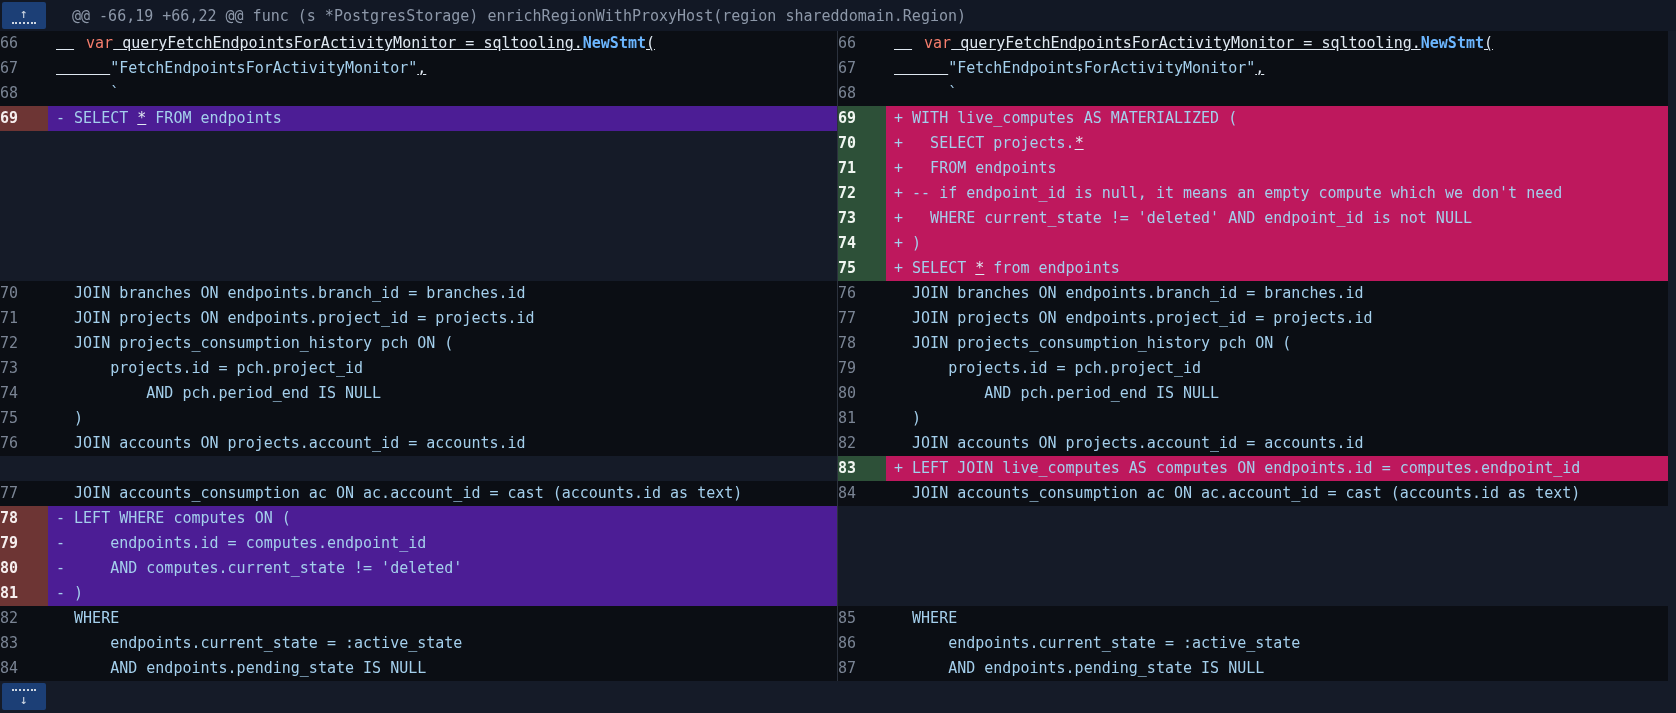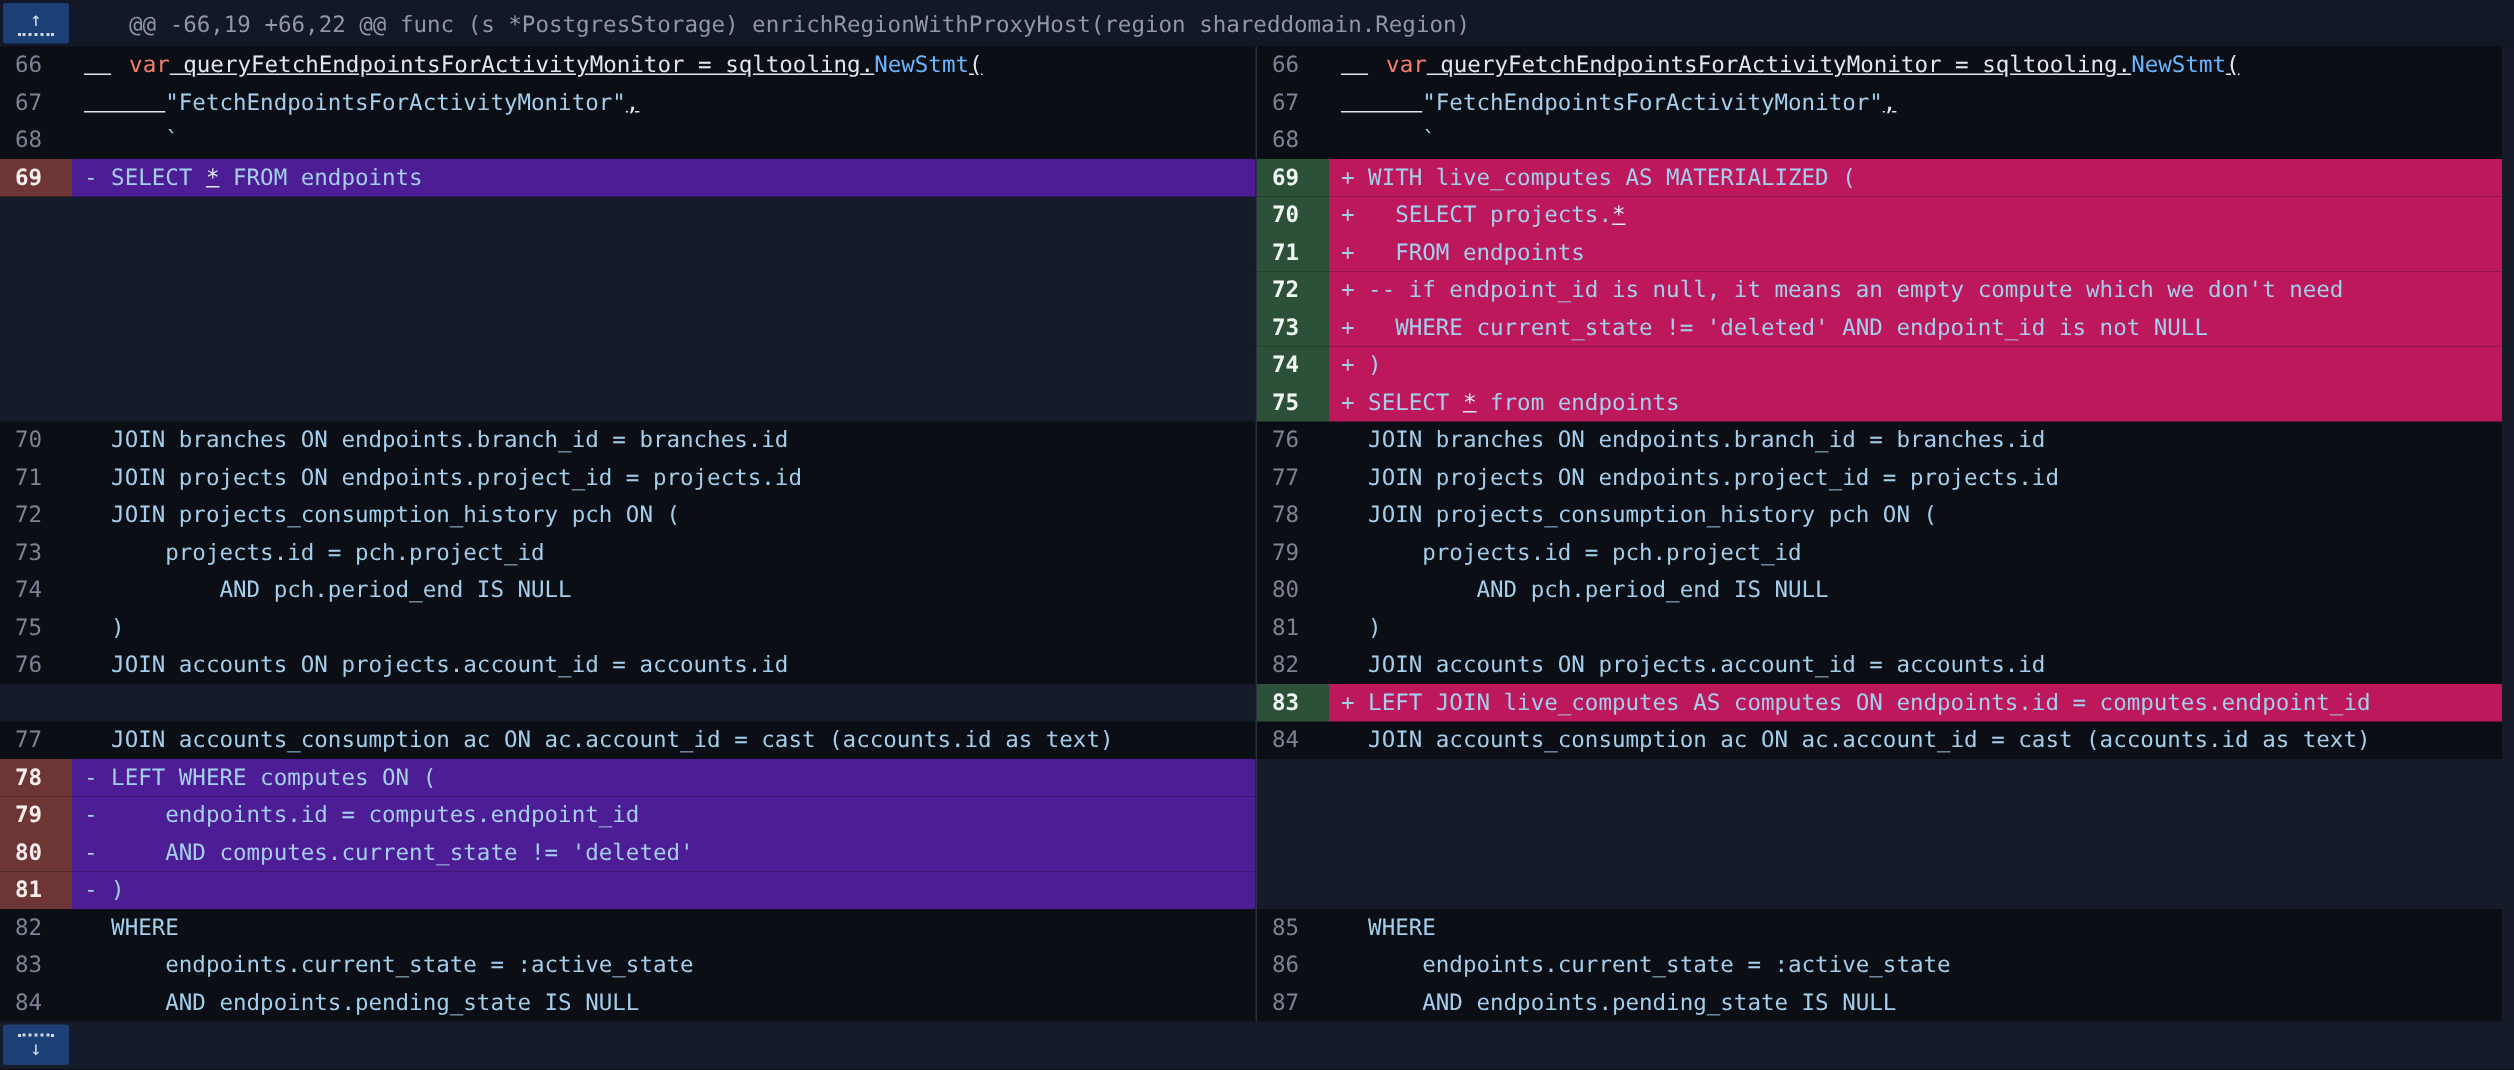--- a/index.html
+++ b/index.html
@@ -6,44 +6,44 @@
   .app{width:1676px;height:713px;display:flex;flex-direction:column;overflow:hidden;background:#0b0e14;}
 
   
   .topbar{height:31px;flex:none;background:#121825;display:flex;align-items:center;}
   .bottombar{height:32px;flex:none;background:#151b28;display:flex;align-items:flex-start;}
   .expand-btn{width:44px;height:27px;margin-left:2px;background:#1c3f76;border:none;border-radius:2px;
               display:flex;flex-direction:column;align-items:center;justify-content:center;gap:3px;cursor:pointer;padding:0;}
   .bottombar .expand-btn{margin-top:2px;}
   .arrow{color:#cfd8e3;font-size:13px;line-height:11px;font-family:"DejaVu Sans Mono",monospace;}
   .dots{width:24px;height:0;border-top:2px dotted #cfd8e3;}
-  .hunk{margin-left:40px;color:#8d98a9;font-size:15px;white-space:pre;font-family:"DejaVu Sans Mono",monospace;}
+  .hunk{margin-left:26px;color:#8d98a9;font-size:15px;white-space:pre;font-family:"DejaVu Sans Mono",monospace;}
 
   
   .diff{flex:1;display:flex;min-height:0;}
   .pane{flex:none;overflow:hidden;background:#0b0e14;}
   .pane.left{width:838px;box-sizing:border-box;border-right:1px solid #2b313d;}
   .pane.right{width:830px;}
   .strip{width:8px;flex:none;background:#151b28;}
 
   .row{display:flex;height:25px;}
-  .gutter{flex:none;width:48px;box-sizing:border-box;padding-right:10px;text-align:center;
+  .gutter{flex:none;width:48px;box-sizing:border-box;padding-right:10px;text-align:left;
           font-family:"DejaVu Sans Mono",monospace;font-size:15px;line-height:25px;color:#7a8494;}
   .code{flex:1;min-width:0;box-sizing:border-box;padding-left:8px;overflow:hidden;white-space:pre;
         font-family:"DejaVu Sans Mono",monospace;font-size:15px;line-height:25px;color:#a4cfec;}
 
   .t-del .gutter{background:#6d3534;color:#f6eeee;font-weight:bold;}
   .t-del .code{background:#4c1d95;}
   .t-add .gutter{background:#2d5038;color:#f0f6f1;font-weight:bold;}
   .t-add .code{background:#be185d;}
   .t-gap{background:#151b28;}
 
   .c-str{color:#a4cfec;}
   .c-kw{color:#f67e6d;margin-left:12px;}
-  .c-fn{color:#6cb6ff;}
+  .c-fn{color:#6cb6ff;font-weight:bold;}
   .c-pl{color:#dfe8f1;text-decoration:underline;}
 </style>
 </head>
 <body>
 
 <div class="app">
 
   <div class="topbar">
     <button class="expand-btn">
       <span class="icon" style="display:flex;flex-direction:column;align-items:center;gap:3px;">

